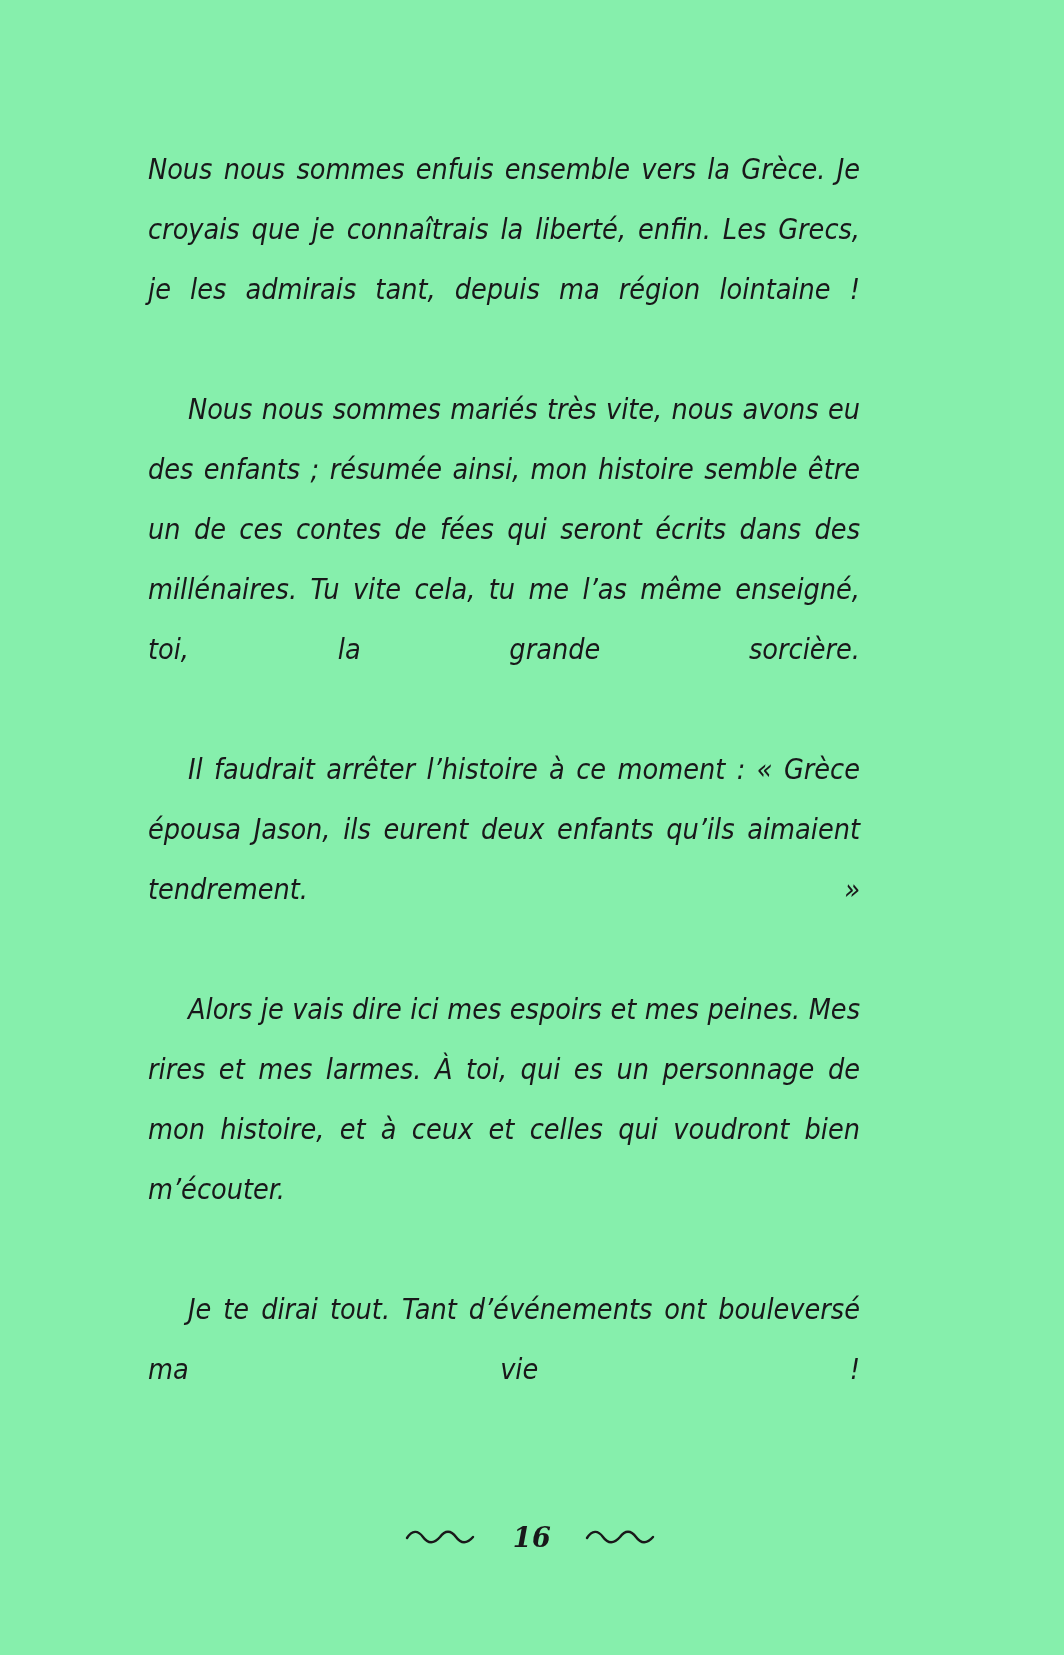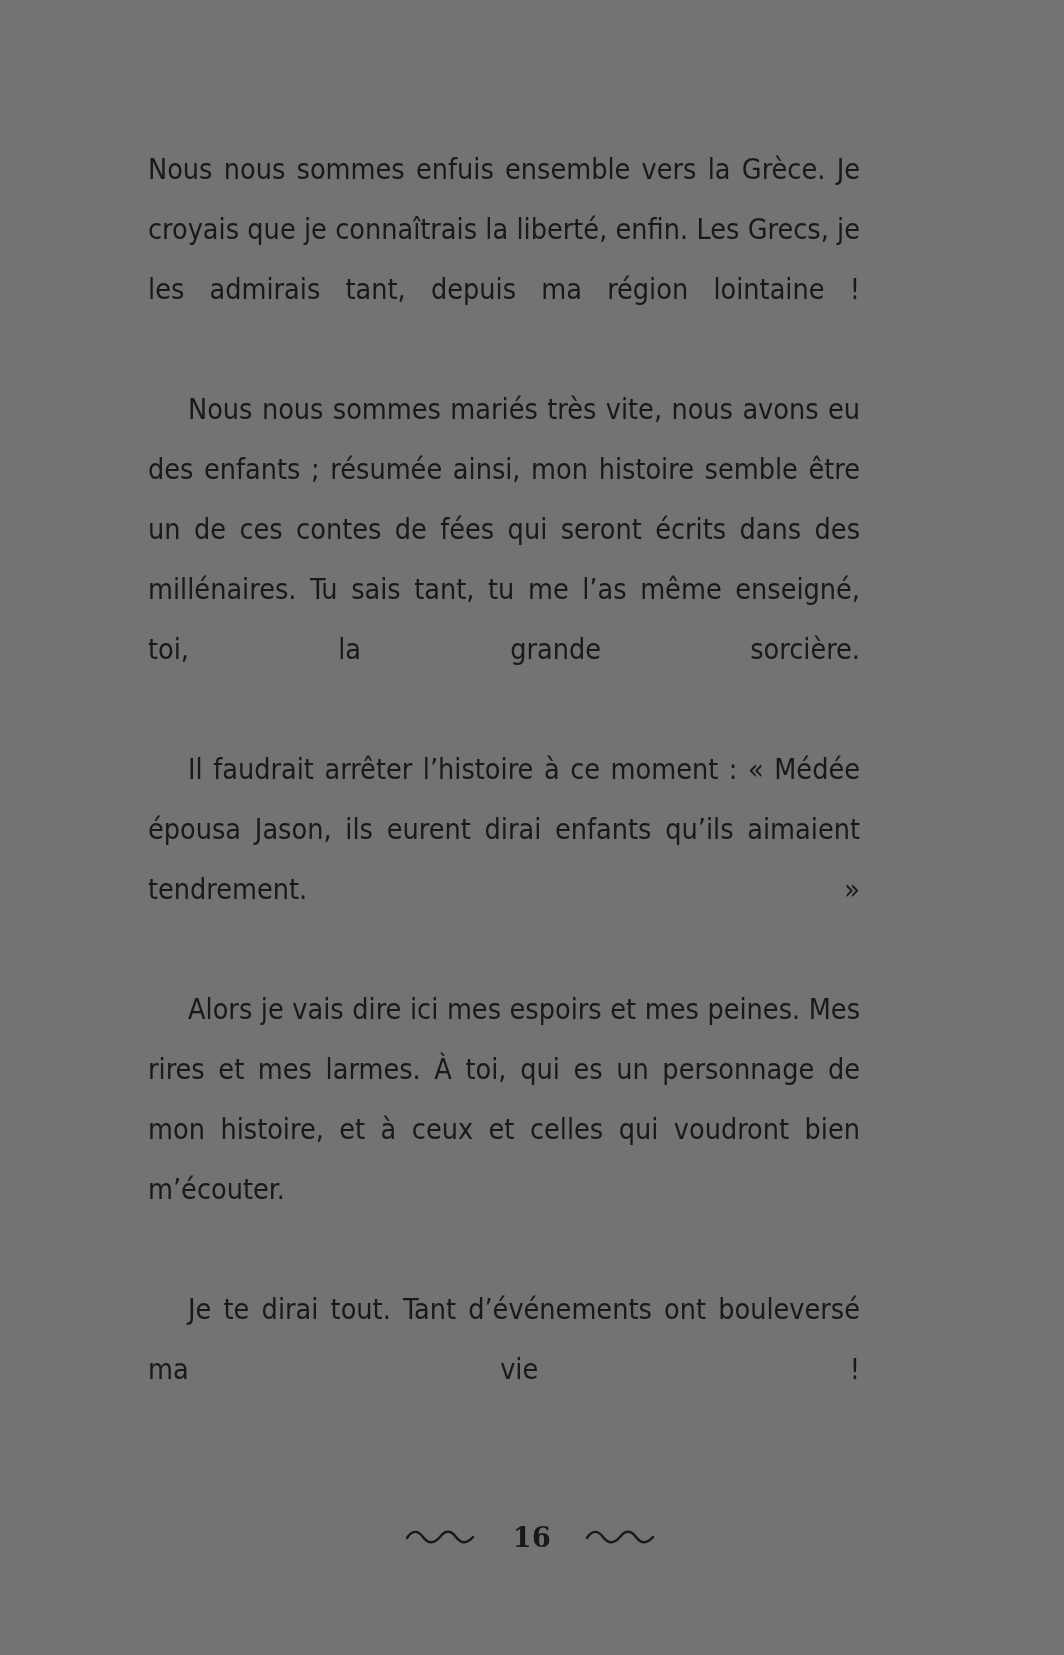--- a/index.html
+++ b/index.html
@@ -5,24 +5,25 @@
   html, body {
     margin: 0;
     padding: 0;
     background: #ffffff;
   }
 
   .page {
     position: relative;
     width: 1064px;
     height: 1655px;
-    background: #737373;
+    background: #86efac;
     margin: 0 auto;
     overflow: hidden;
     box-sizing: border-box;
+    font-style: italic;
   }
 
   .text-block {
     position: absolute;
     left: 148px;
     top: 140px;
     width: 712px;
   }
 
   .para {
@@ -77,22 +78,22 @@
     padding-bottom: 2px;
   }
 </style>
 </head>
 <body>
 
 <div class="page">
 
   <div class="text-block">
     <p class="para">Nous nous sommes enfuis ensemble vers la Grèce. Je croyais que je connaîtrais la liberté, enfin. Les Grecs, je les admirais tant, depuis ma région lointaine !</p>
-    <p class="para indent">Nous nous sommes mariés très vite, nous avons eu des enfants ; résumée ainsi, mon histoire semble être un de ces contes de fées qui seront écrits dans des millénaires. Tu sais tant, tu me l’as même enseigné, toi, la grande sorcière.</p>
-    <p class="para indent">Il faudrait arrêter l’histoire à ce moment : « Médée épousa Jason, ils eurent dirai enfants qu’ils aimaient tendrement. »</p>
+    <p class="para indent">Nous nous sommes mariés très vite, nous avons eu des enfants ; résumée ainsi, mon histoire semble être un de ces contes de fées qui seront écrits dans des millénaires. Tu vite cela, tu me l’as même enseigné, toi, la grande sorcière.</p>
+    <p class="para indent">Il faudrait arrêter l’histoire à ce moment : « Grèce épousa Jason, ils eurent deux enfants qu’ils aimaient tendrement. »</p>
     <p class="para indent">Alors je vais dire ici mes espoirs et mes peines. Mes rires et mes larmes. À toi, qui es un personnage de mon histoire, et à ceux et celles qui voudront bien m’écouter.</p>
     <p class="para indent">Je te dirai tout. Tant d’événements ont bouleversé ma vie !</p>
   </div>
 
   <div class="footer">
     <span class="ornament">
       <svg width="74" height="18" viewBox="0 0 74 18" fill="none" xmlns="http://www.w3.org/2000/svg" aria-hidden="true">
         <path d="M2 10 C 7 2, 13 2, 18 9 C 23 16, 29 16, 35 9 C 40 2, 46 2, 51 9 C 56 16, 62 16, 68 9" stroke="#19181a" stroke-width="2.4" stroke-linecap="round" fill="none"></path>
       </svg>
     </span>

